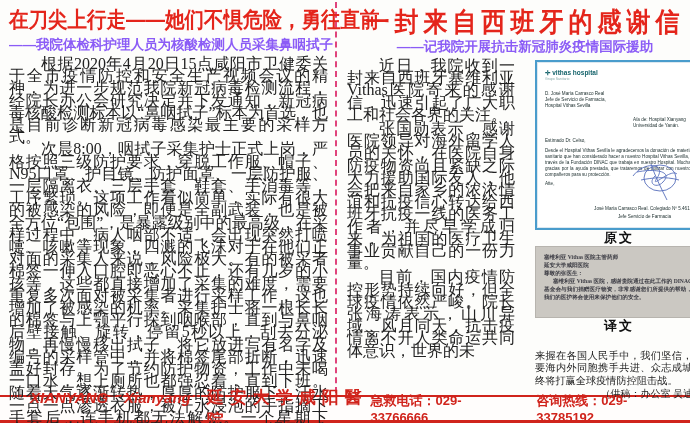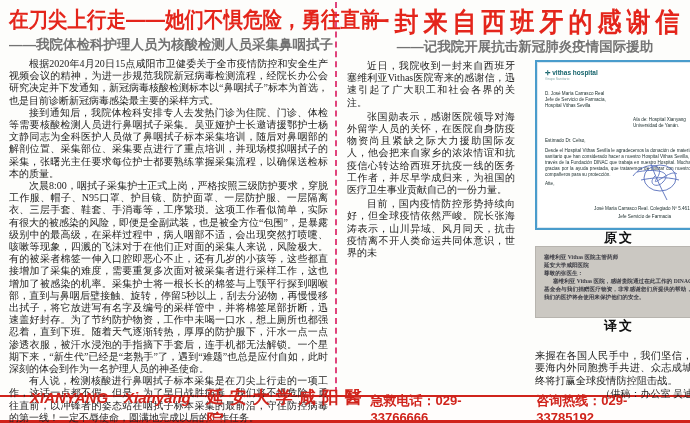--- a/index.html
+++ b/index.html
@@ -18,25 +18,25 @@
 
   h1.art-title {
     font-family:"Liberation Sans","DejaVu Sans",sans-serif;
     color:#e4251b; font-weight:900; text-align:center;
     font-size:19.5px; line-height:26px; white-space:nowrap;
     transform:scaleY(1.12); transform-origin:top center; margin-bottom:5px;
   }
   h1.art-title.spaced { font-size:24px; line-height:30px; letter-spacing:5px; margin-bottom:3px;}
   h2.art-subtitle {
     font-family:"Liberation Sans","DejaVu Sans",sans-serif;
-    color:#737373; font-weight:700; text-align:center;
+    color:#8b5cf6; font-weight:700; text-align:center;
     font-size:13.5px; line-height:18px; margin-bottom:4px; white-space:nowrap;
   }
   p.body-text {
-    font-size:10px; line-height:12.2px; text-align:justify;
+    font-size:16px; line-height:12.2px; text-align:justify;
     text-indent:2em; color:#222;
   }
 
   .two-col { display:flex; gap:20px; }
   .text-col { width:168px; }
   .media-col { width:168px; }
 
   figure.letter {
     width:166px; height:170px; background:#fff;
     border:2px solid #4a9ccc; padding:7px 6px 4px 8px; position:relative;
@@ -86,21 +86,20 @@
 </head>
 <body>
 
 <div class="page">
   <div class="columns">
 
     <section class="col left-col">
       <h1 class="art-title">在刀尖上行走——她们不惧危险，勇往直前</h1>
       <h2 class="art-subtitle">——我院体检科护理人员为核酸检测人员采集鼻咽拭子</h2>
       <p class="body-text">根据2020年4月20日15点咸阳市卫健委关于全市疫情防控和安全生产视频会议的精神，为进一步规范我院新冠病毒检测流程，经院长办公会研究决定并下发通知，新冠病毒核酸检测标本以“鼻咽拭子”标本为首选，也是目前诊断新冠病毒感染最主要的采样方式。</p>
-      <p class="body-text">接到通知后，我院体检科安排专人去发热门诊为住院、门诊、体检等需要核酸检测人员进行鼻咽拭子采集。吴亚娅护士长邀请援鄂护士杨文静同志为全科医护人员做了鼻咽拭子标本采集培训，随后对鼻咽部的解剖位置、采集部位、采集要点进行了重点培训，并现场模拟咽拭子的采集，张曙光主任要求每位护士都要熟练掌握采集流程，以确保送检标本的质量。</p>
       <p class="body-text">次晨8:00，咽拭子采集护士正式上岗，严格按照三级防护要求，穿脱工作服、帽子、N95口罩、护目镜、防护面罩、一层防护服、一层隔离衣、三层手套、鞋套、手消毒等，工序繁琐。这项工作看似简单，实际有很大的被感染的风险，即便是全副武装，也是被全方位“包围”，是暴露级别中的最高级，在采样过程中，病人咽部不适，会出现突然打喷嚏、咳嗽等现象，四溅的飞沫对于在他们正对面的采集人来说，风险极大。有的被采者棉签一伸入口腔即恶心不止，还有几岁的小孩等，这些都直接增加了采集的难度，需要重复多次面对被采集者进行采样工作，这也增加了被感染的机率。采集护士将一根长长的棉签与上颚平行探到咽喉部，直到与鼻咽后壁接触、旋转，停留5秒以上，刮去分泌物，再慢慢移出拭子，将它放进写有名字及编号的采样管中，并将棉签尾部折断，迅速盖好封存。为了节约防护物资，工作中未喝一口水，想上厕所也都强忍着，直到下班。随着天气逐渐转热，厚厚的防护服下，汗水一点一点渗透衣服，被汗水浸泡的手指摘下手套后，连手机都无法解锁。一个星期下来，“新生代”已经是“老熟手”了，遇到“难题”也总是应付自如，此时深刻的体会到作为一名护理人员的神圣使命。</p>
       <p class="body-text">
         <span>有人说，检测核酸进行鼻咽拭子标本采集是在刀尖上行走的一项工作，这话一点都不假。但是，为了早日战胜病毒，我们将不惧危险，勇往直前，以冲锋者的姿态站在咽拭子标本采集的最前沿，守住防控病毒的第一线！一定不辱使命，圆满地完成以后的工作任务。</span>
         
       </p>
     </section>
 
     <div class="divider"></div>
 
     <section class="col right-col">

